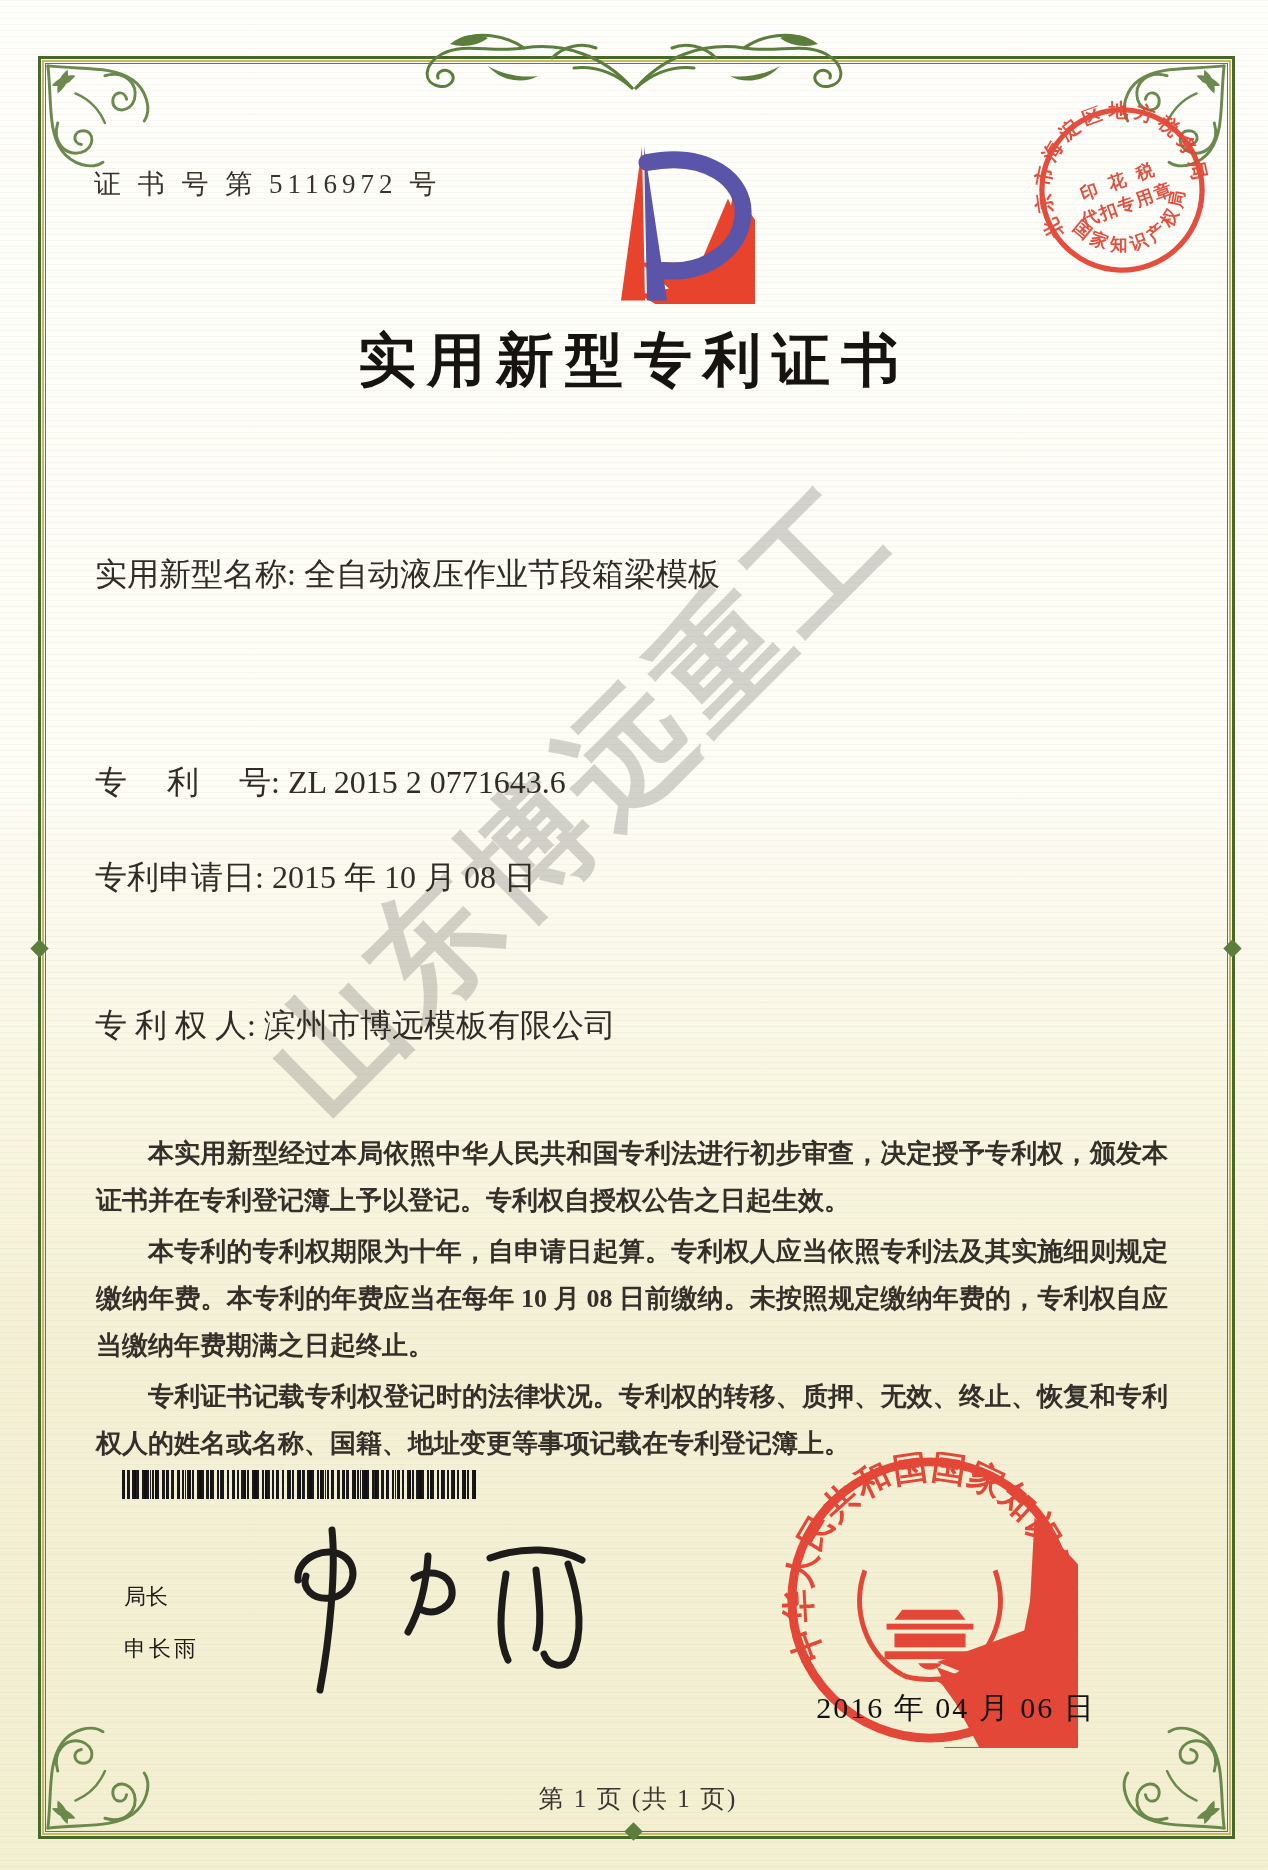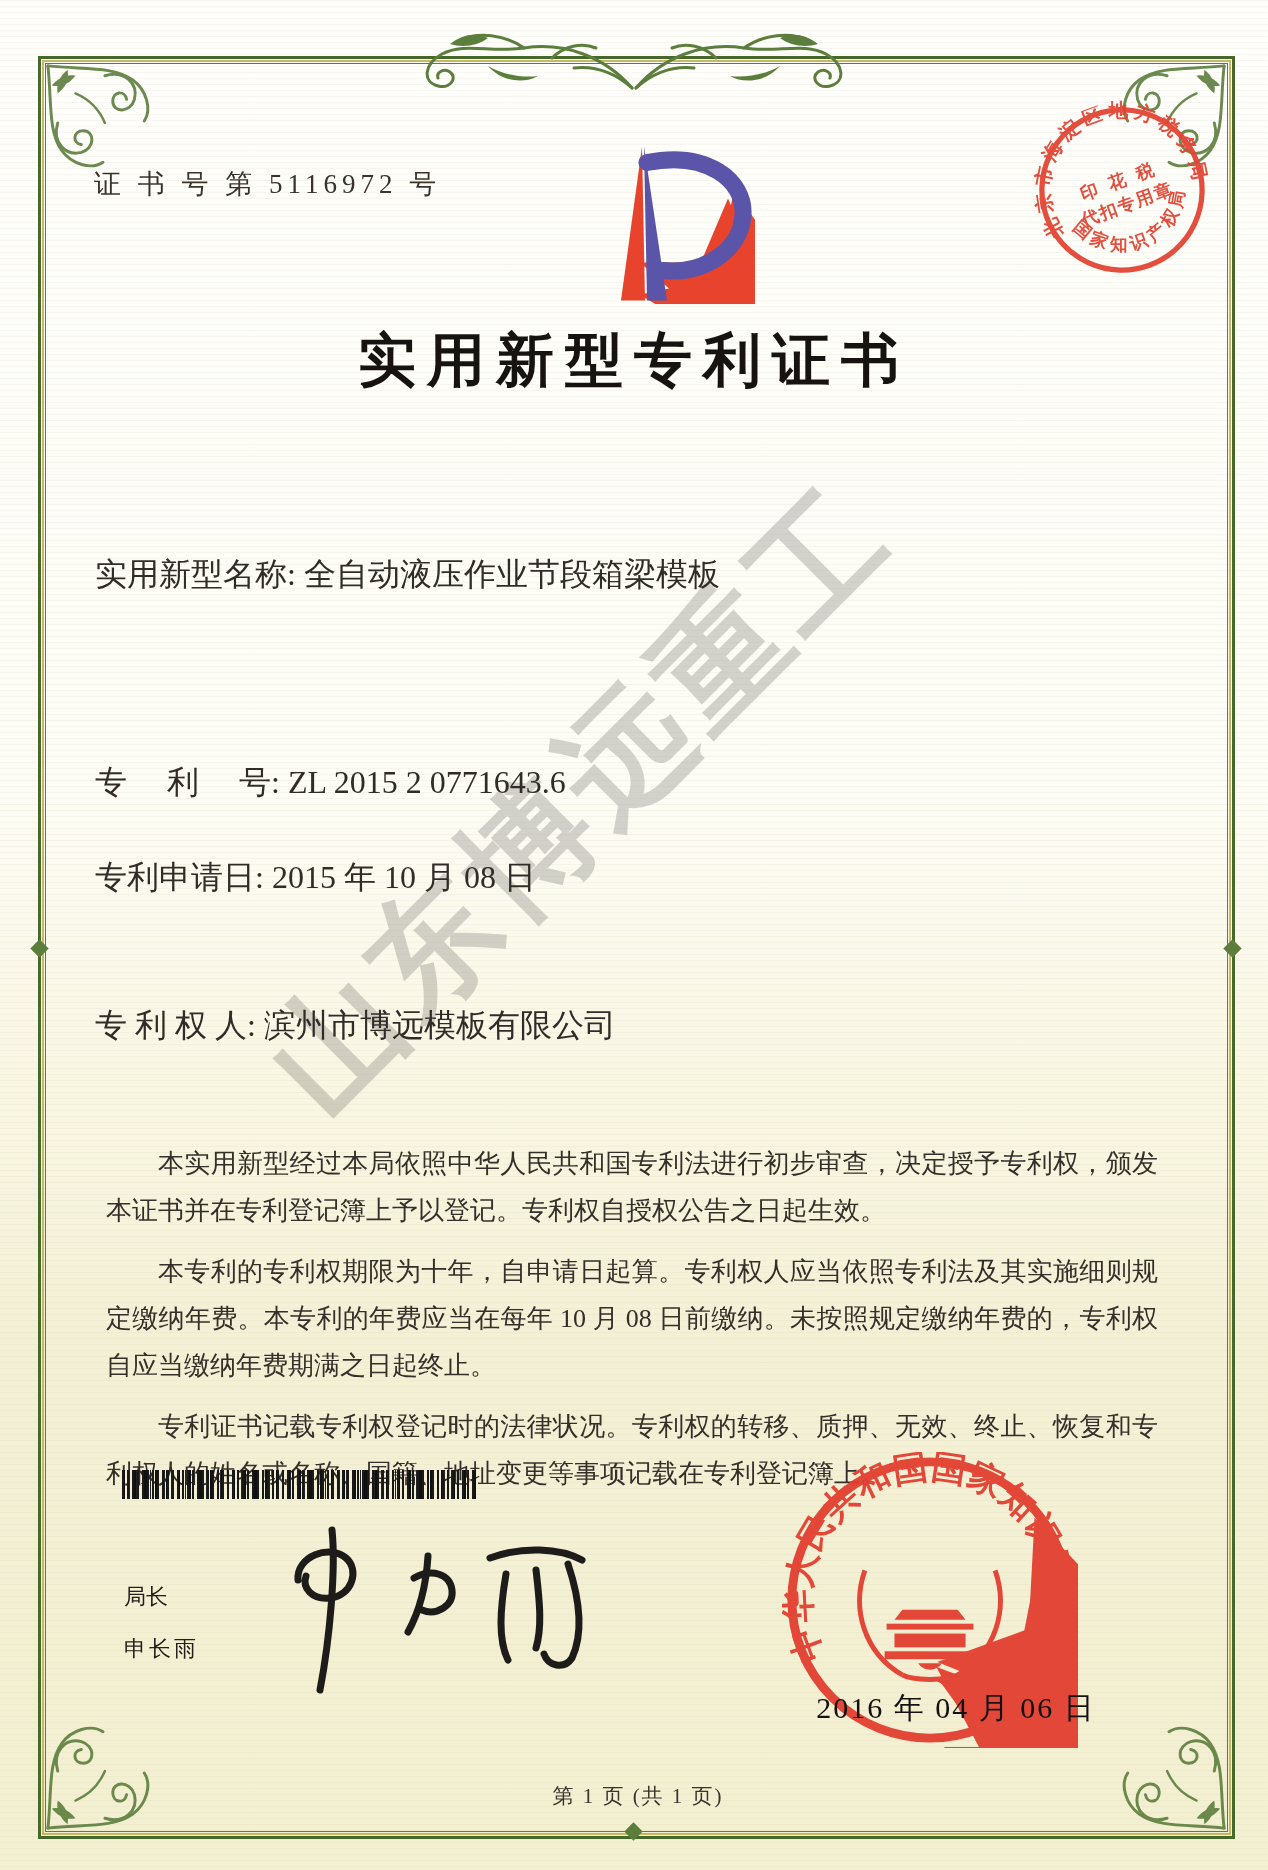--- a/index.html
+++ b/index.html
@@ -39,37 +39,37 @@
   .logo{position:absolute; left:505px; top:118px; width:250px; height:186px; z-index:2;}
   .tax-stamp{position:absolute; left:1034px; top:102px; width:176px; height:176px;
     transform:rotate(-20deg); opacity:.94; z-index:2;}
   .doc-title{position:absolute; left:0; right:0; top:322px; text-align:center;
     font-size:58px; font-weight:bold; letter-spacing:11px; color:#161310; z-index:2;}
   
   .field{position:absolute; left:95px; white-space:nowrap; font-size:32px; color:#322c28; z-index:2;}
   .f1{top:553px;} .f2{top:658px;} .f3{top:761px;} .f4{top:856px;} .f5{top:1004px;} .f6{top:1060px;}
   
   .body-text{position:absolute; left:92px; right:96px; top:1126px; z-index:2;}
-  .body-text p{margin:14px; font-size:26px; line-height:47px; text-indent:2em;
-    text-align:justify; color:#352f2a;}
+  .body-text p{margin:4px; font-size:26px; line-height:47px; text-indent:2em;
+    text-align:justify; color:#352f2a;font-weight:bold;}
   
   .barcode{position:absolute; left:122px; top:1470px; width:354px; height:29px; z-index:2;
     background:
       repeating-linear-gradient(90deg,#191919 0 2px, rgba(0,0,0,0) 2px 5px),
       repeating-linear-gradient(90deg,#101010 0 3px, rgba(0,0,0,0) 3px 11px),
       repeating-linear-gradient(90deg,#222 0 1px, rgba(0,0,0,0) 1px 7px);}
   .sig-block{position:absolute; left:124px; top:1582px; z-index:2;
     font-family:"Liberation Sans","DejaVu Sans",sans-serif; font-size:22px; color:#23201c;}
   .sig-block .name{margin-top:22px; letter-spacing:3px;}
   .signature{position:absolute; left:268px; top:1518px; width:360px; height:185px; z-index:3;}
   .seal{position:absolute; left:782px; top:1452px; width:296px; height:296px; opacity:.93; z-index:2;}
   .seal-date{position:absolute; left:796px; top:1688px; width:320px; text-align:center;
     font-size:30px; letter-spacing:2px; color:#141210; z-index:4; white-space:nowrap;}
   .footer{position:absolute; left:8px; right:0; top:1782px; text-align:center;
-    font-size:21px; letter-spacing:2px; color:#3a342e; z-index:2;}
+    font-size:25px; letter-spacing:2px; color:#3a342e; z-index:2;}
   .st-red{fill:#e8432c;} .st-blue{fill:#5a55a8;}
 </style>
 </head>
 <body>
 
 <div class="page">
 
   <svg width="0" height="0" style="position:absolute">
     <defs>
       <symbol id="st" viewBox="-10 -10 20 20">

